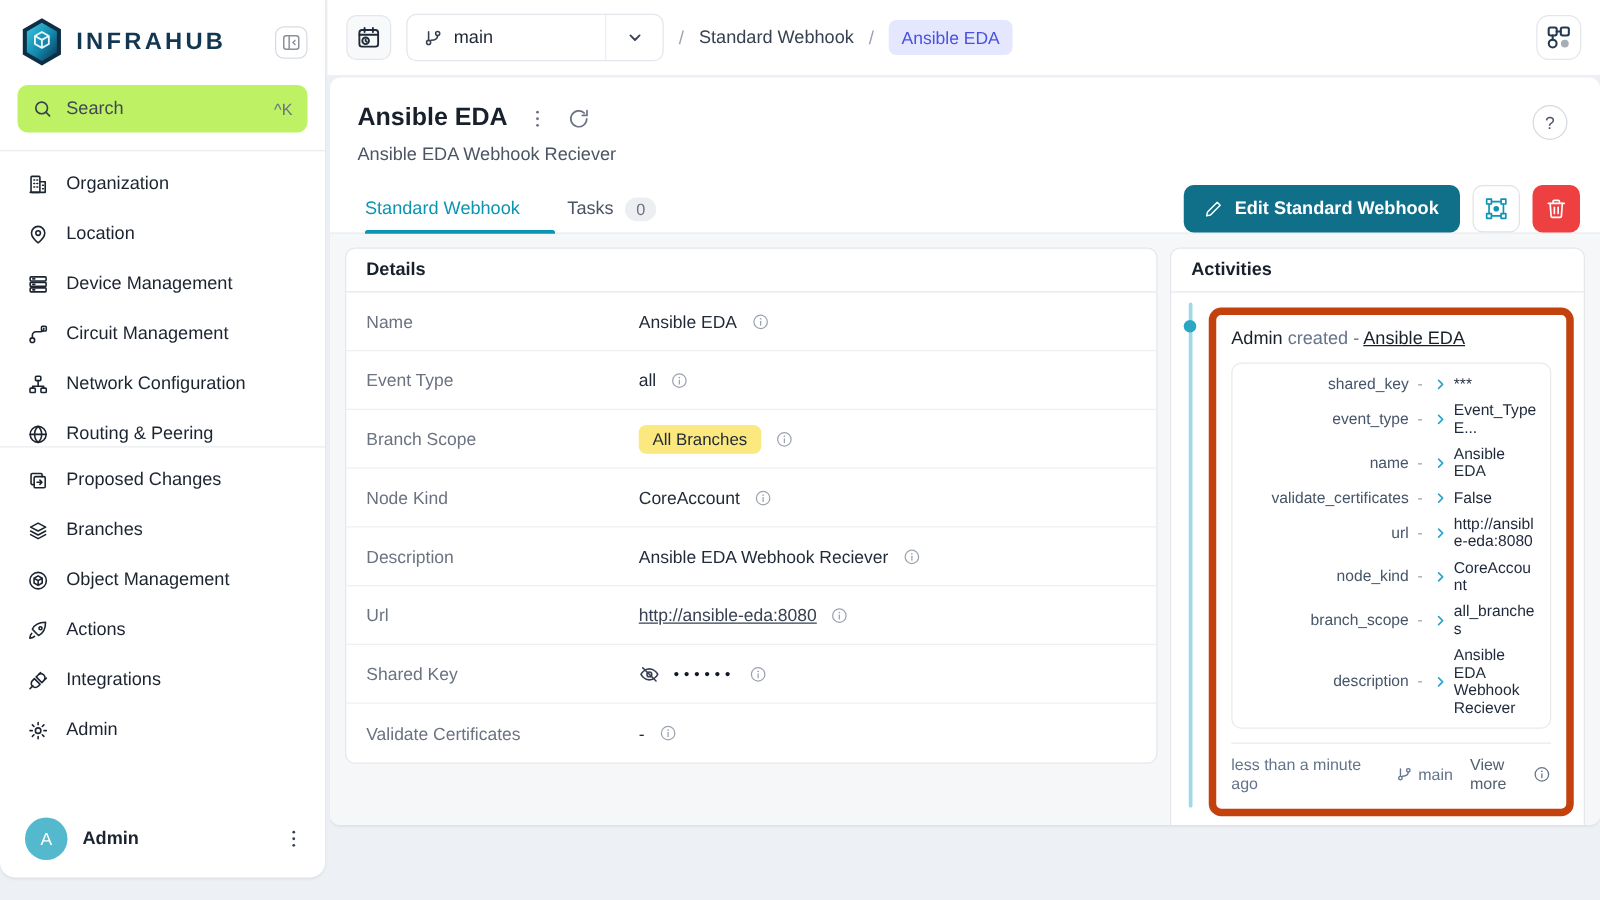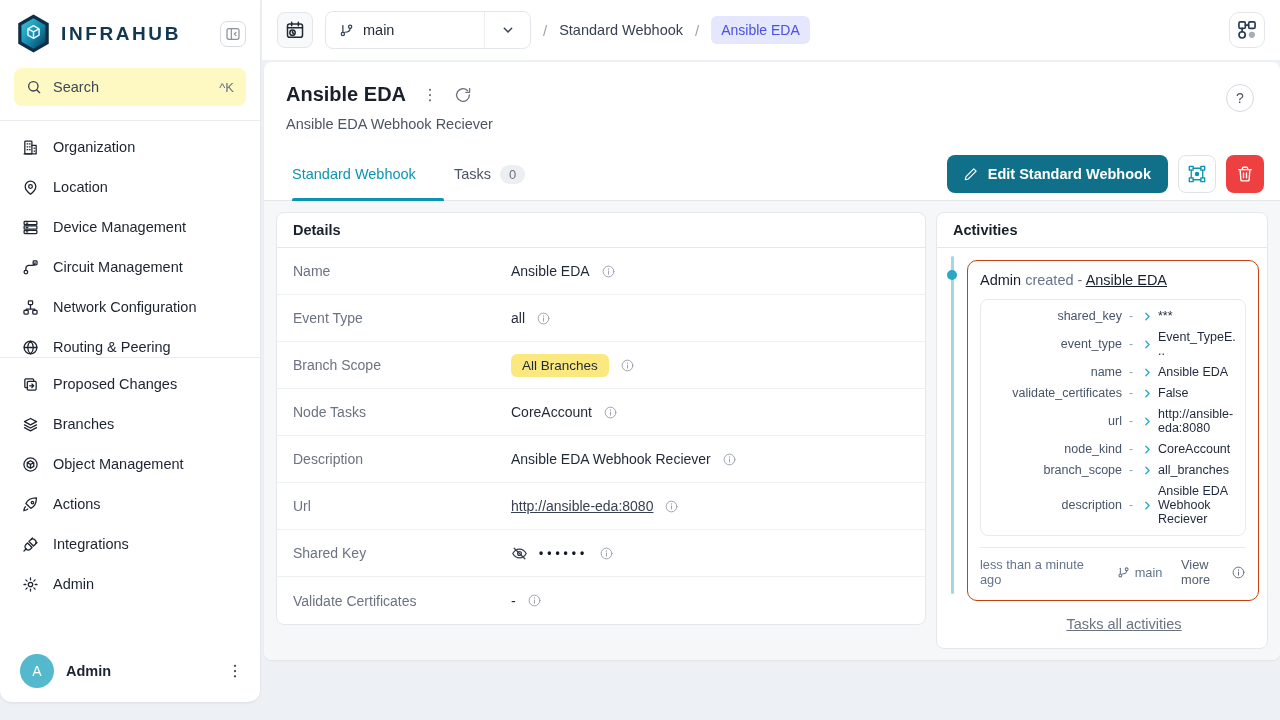--- a/index.html
+++ b/index.html
@@ -21,21 +21,21 @@
     background:#fff; border-radius:0 0 12px 12px;
     box-shadow:0 1px 3px rgba(16,24,40,.08);
     display:flex; flex-direction:column; z-index:2;
   }
   .sidebar-head { display:flex; align-items:center; padding:13px 14px 8px 15px; }
   .brand { display:flex; align-items:center; gap:9px; flex:1; }
   .logo { width:37px; height:41px; }
   .brand-name { font-size:19px; font-weight:bold; letter-spacing:2.6px; color:#123750; }
   .collapse-btn { width:26px; height:26px; border:1px solid #d8dce1; background:#fff; border-radius:7px;
     color:#8a919b; display:flex; align-items:center; justify-content:center; padding:3px; }
-  .search-box { margin:6px 14px 0; height:38px; background:#fef9c3; border-radius:8px;
+  .search-box { margin:6px 14px 0; height:38px; background:#bef264; border-radius:8px;
     display:flex; align-items:center; gap:11px; padding:0 12px; color:#3f4854; font-size:14.5px; }
   .search-box .icon { width:16px; height:16px; color:#374151; }
   .search-shortcut { margin-left:auto; color:#6b7280; font-size:13px; }
   .search-divider { border-top:1px solid #e9ebee; margin-top:14px; }
   .nav-scroll { height:236px; overflow:hidden; padding-top:6px; }
   .nav-divider { border-top:1px solid #e9ebee; }
   .nav-fixed { flex:1; padding-top:6px; }
   .nav-item { height:40px; display:flex; align-items:center; gap:14px; padding:0 14px 0 22px;
     font-size:14.5px; font-weight:500; color:#1c2430; }
   .nav-item .icon { width:17px; height:17px; color:#1c2430; }
@@ -99,21 +99,21 @@
   .info-ic { width:15px; height:15px; color:#9ca3af; }
   .badge-yellow { background:#fbe87e; padding:4px 11px; border-radius:6px; font-weight:500; color:#1f2937; font-size:13.5px; }
   .value-link { text-decoration:underline; color:#374151; }
   .eye-ic { width:17px; height:17px; color:#374151; }
   .secret-dots { letter-spacing:4px; font-size:12px; font-weight:bold; color:#111827; }
 
   .activities-panel { flex:1; }
   .activities-body { position:relative; padding:12px 8px 0 30px; }
   .timeline-line { position:absolute; left:14px; top:8px; bottom:54px; width:2.5px; background:#9fd9e6; border-radius:2px; }
   .timeline-dot { position:absolute; left:10px; top:22px; width:10px; height:10px; border-radius:50%; background:#2ba7c3; }
-  .activity-card { border:1px solid #c2410c; border-radius:10px; padding:11px 12px; background:#fff; }
+  .activity-card { border:6px solid #c2410c; border-radius:10px; padding:11px 12px; background:#fff; }
   .activity-head { font-size:14.5px; color:#18202b; }
   .activity-action, .activity-sep { color:#64748b; }
   .activity-target { text-decoration:underline; color:#18202b; }
   .changes-box { margin-top:11px; border:1px solid #e8eaee; border-radius:8px; padding:9px;
     display:grid; grid-template-columns:132px 10px 14px 1fr; column-gap:4px; row-gap:7px;
     font-size:12.5px; align-items:center; }
   .change-name { color:#475569;text-align:right; }
   .change-old { color:#94a3b8; text-align:center; }
   .change-arrow { color:#2ea5cf; display:flex; justify-content:center; }
   .change-arrow svg { width:11px; height:11px; }
@@ -468,21 +468,21 @@
                   <span class="icon info-ic" data-interactable="true">
                     <svg viewBox="0 0 24 24" fill="none" stroke="currentColor" stroke-width="1.6" stroke-linecap="round" stroke-linejoin="round">
                       <circle cx="12" cy="12" r="8.6"></circle>
                       <path d="M12 11.2v5"></path>
                       <circle cx="12" cy="8" r="1.1" fill="currentColor" stroke="none"></circle>
                     </svg>
                   </span>
                 </span>
               </div>
               <div class="detail-row" data-interactable="false">
-                <span class="detail-label" data-interactable="false">Node Tasks</span>
+                <span class="detail-label" data-interactable="false">Node Kind</span>
                 <span class="detail-value">
                   <span data-interactable="false">CoreAccount</span>
                   <span class="icon info-ic" data-interactable="true">
                     <svg viewBox="0 0 24 24" fill="none" stroke="currentColor" stroke-width="1.6" stroke-linecap="round" stroke-linejoin="round">
                       <circle cx="12" cy="12" r="8.6"></circle>
                       <path d="M12 11.2v5"></path>
                       <circle cx="12" cy="8" r="1.1" fill="currentColor" stroke="none"></circle>
                     </svg>
                   </span>
                 </span>

